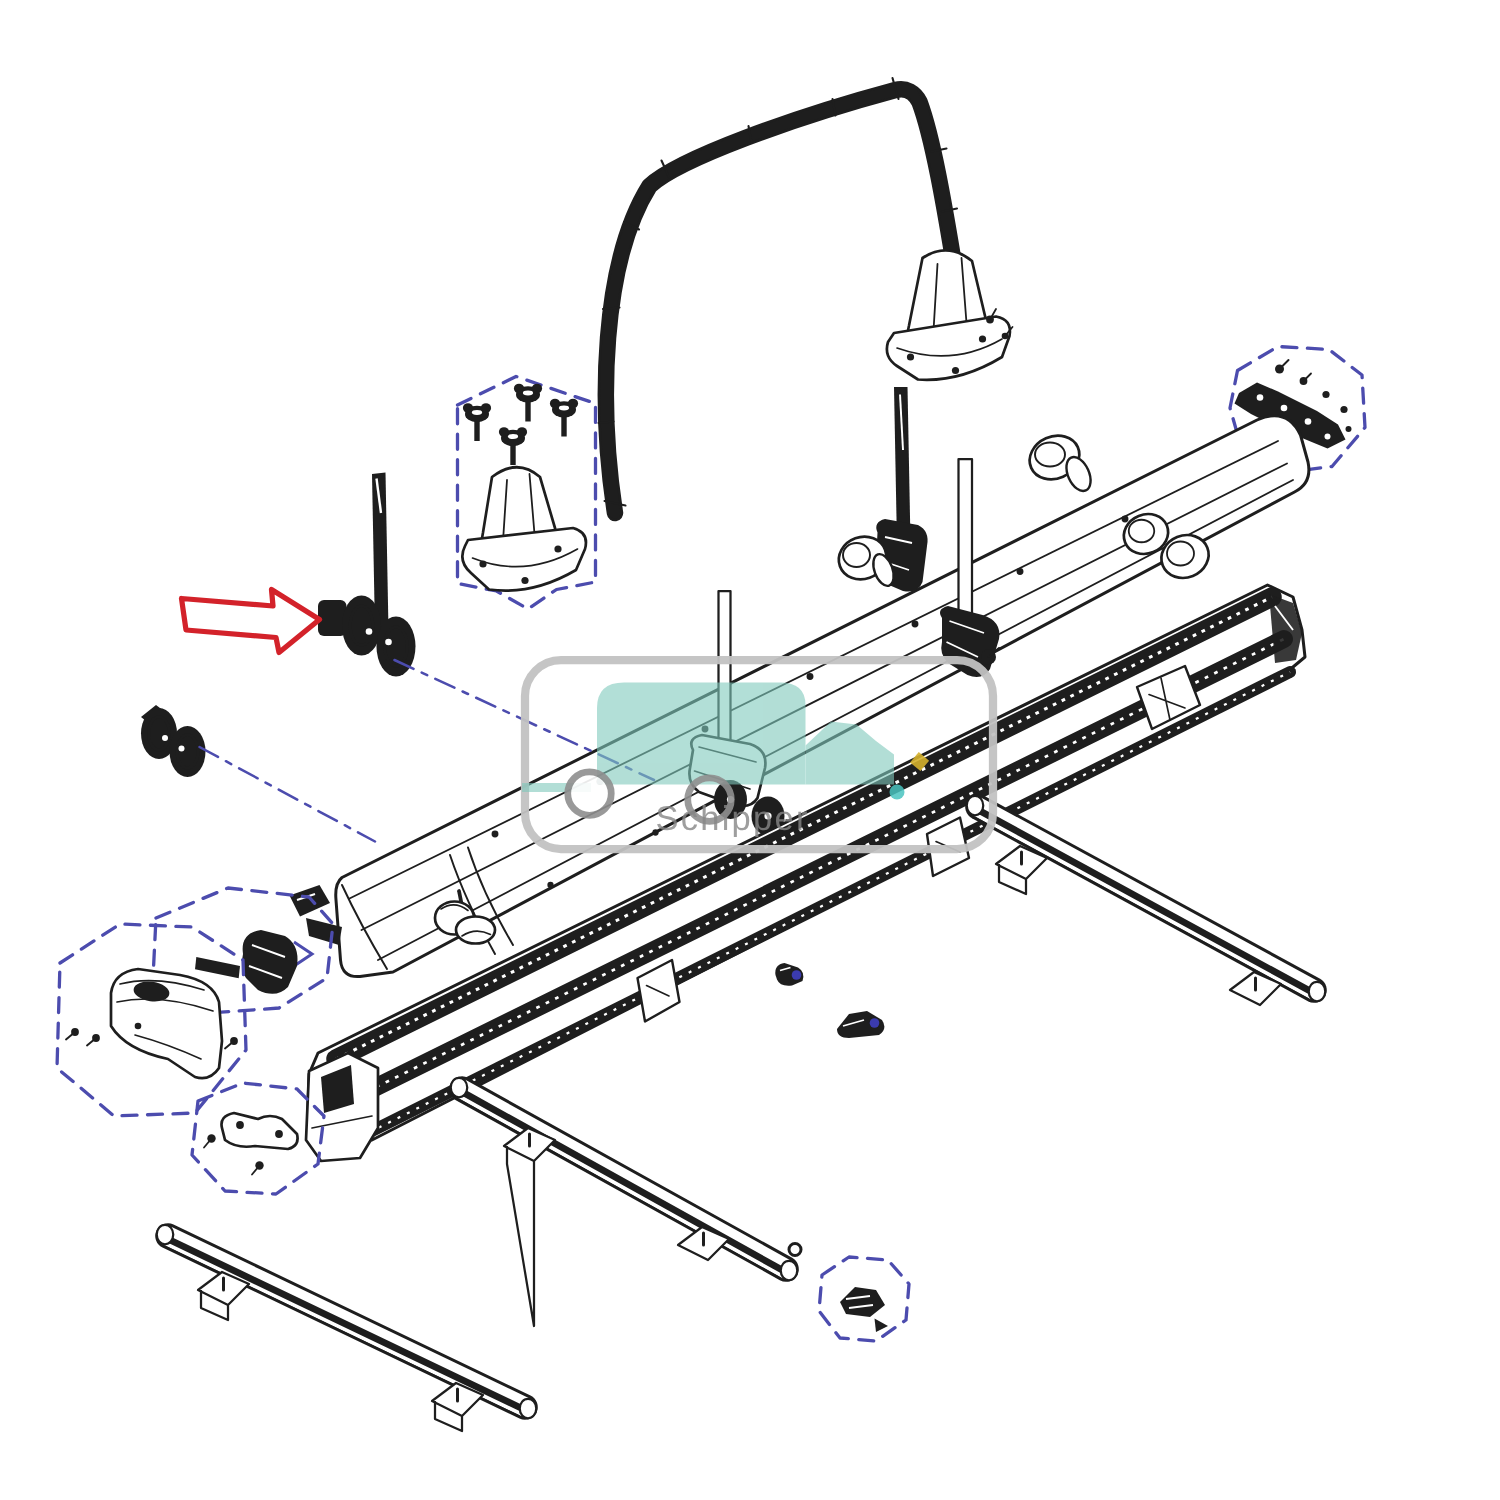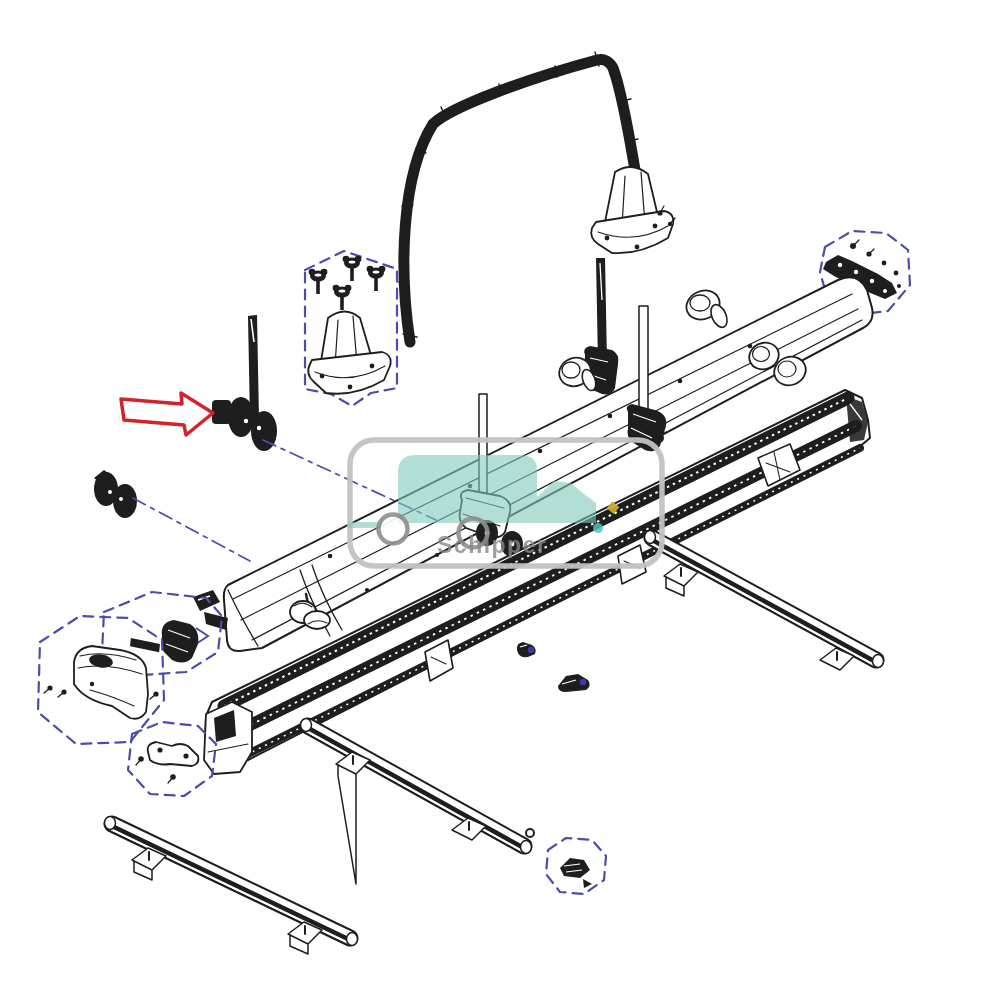--- a/index.html
+++ b/index.html
@@ -2,21 +2,21 @@
 <html style="--bg: #ffffff; --line: #1e1e1e; --callout: #4c4cae; --arrow: #d3222a; --teal: #7fc9bc; --wm_gray: #c2c2c2; --wm_text: #878787; --wheel: #8f8f8f; --accent_dot: #49c3c0; --accent_diamond: #d4b02c;"><head>
 <meta charset="utf-8">
 <style>
   html,body{margin:0;padding:0;}
   body{
     width:1000px;height:1000px;
     background:var(--bg,#ffffff);
     font-family:"Liberation Sans", sans-serif;
     overflow:hidden;
   }
-  .stage{position:relative;width:804px;height:1000px;background:var(--bg,#ffffff);font-weight:bold;}
+  .stage{position:relative;width:804px;height:1000px;background:var(--bg,#ffffff);}
   svg{position:absolute;left:0;top:0;}
   .ln{stroke:var(--line,#1e1e1e);fill:none;stroke-linecap:round;stroke-linejoin:round;}
   .fw{fill:#ffffff;stroke:var(--line,#1e1e1e);stroke-linejoin:round;}
   .fd{fill:var(--line,#1e1e1e);stroke:none;}
   .callout{stroke:var(--callout,#4c4cae);fill:none;stroke-width:2.2;stroke-dasharray:10 7;stroke-linejoin:round;stroke-linecap:round;}
   .leader{stroke:var(--callout,#4c4cae);fill:none;stroke-width:1.7;stroke-dasharray:14 6 4 6;stroke-linecap:round;}
   .wm-text{font-family:"Liberation Sans", sans-serif;font-size:23px;letter-spacing:1.5px;fill:var(--wm_text,#878787);opacity:.8;}
 </style>
 </head>
 <body>

